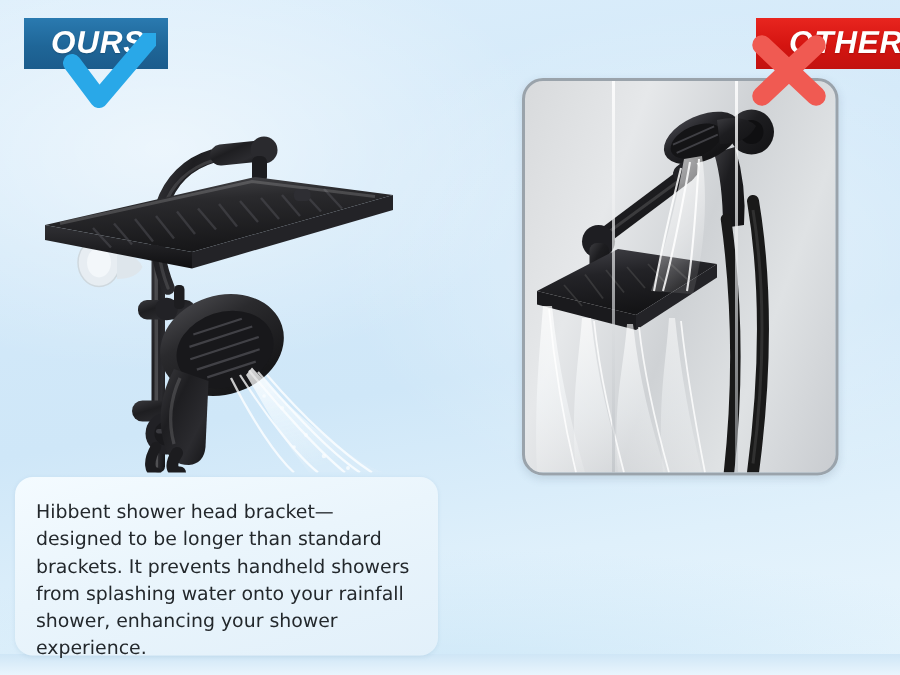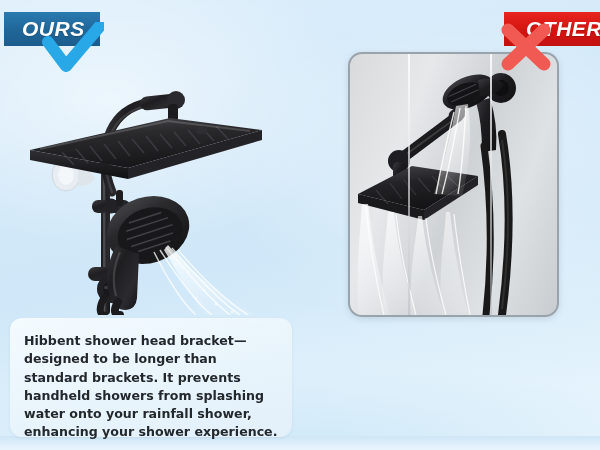--- a/index.html
+++ b/index.html
@@ -28,21 +28,21 @@
     position: absolute;
     height: 34px;
     display: flex; align-items: center;
     color: #fff;
     font-weight: 800; font-style: italic;
     font-size: 21px; letter-spacing: .5px;
     text-shadow: 0 1px 1px rgba(0,0,0,.18);
     z-index: 6;
   }
   .badge-ours {
-    left: 4px; top: 12px; width: 96px;
+    left: 16px; top: 12px; width: 96px;
     background: linear-gradient(180deg, #2a7ab0 0%, #1f6698 55%, #1b5c8c 100%);
     padding-left: 18px;
   }
   .badge-others {
     right: 0; top: 12px; width: 96px;
     background: linear-gradient(180deg, #e8251f 0%, #d41410 55%, #c21210 100%);
     padding-left: 22px;
   }
   .mark {
     position: absolute;
@@ -74,21 +74,21 @@
   
   .card {
     position: absolute;
     top: 318px; height: 119px;
     border-radius: 12px;
     background: linear-gradient(165deg, #f4fbff 0%, #eaf5fc 45%, #e2f0fa 100%);
     box-shadow: 0 1px 3px rgba(120,160,190,.18);
     padding: 14px 13px 10px 14px;
     z-index: 4;
   }
-  .card-left  { left: 10px;  width: 282px; font-weight: bold; }
+  .card-left  { left: 10px;  width: 282px; }
   .card-right { left: 302px; width: 288px; }
   .card p {
     font-size: 12.6px;
     line-height: 1.45;
     color: #23282c;
     font-family: "DejaVu Sans", sans-serif;
   }
   .base-band {
     position: absolute; left: 0; right: 0; bottom: 0; height: 14px;
     background: linear-gradient(180deg, #cfe6f6 0%, #e9f5fd 100%);

